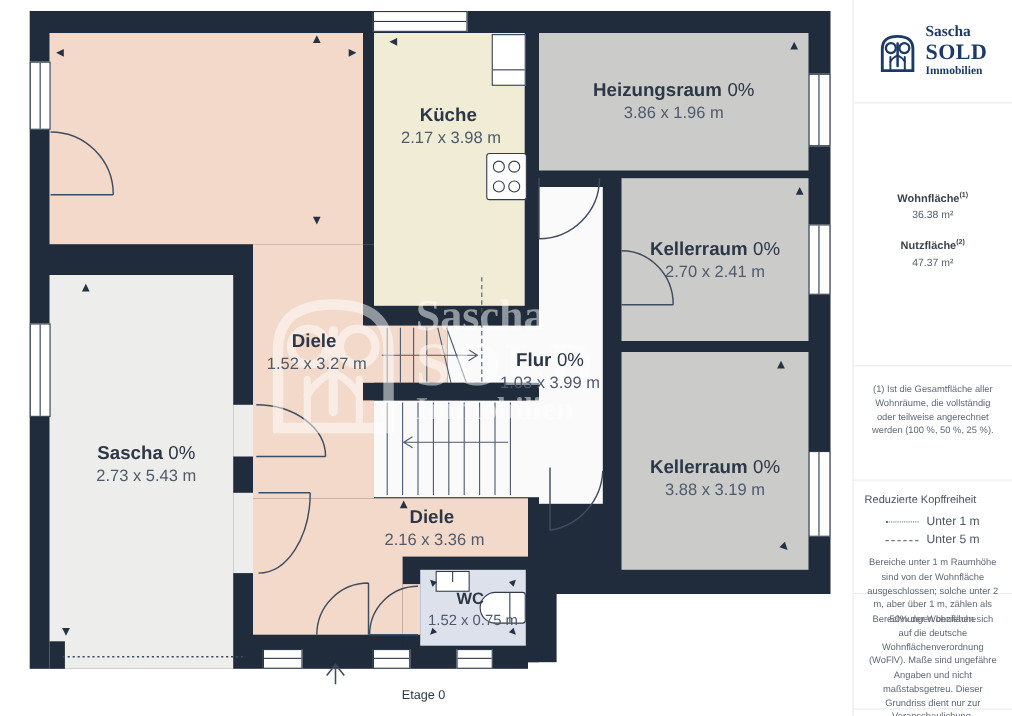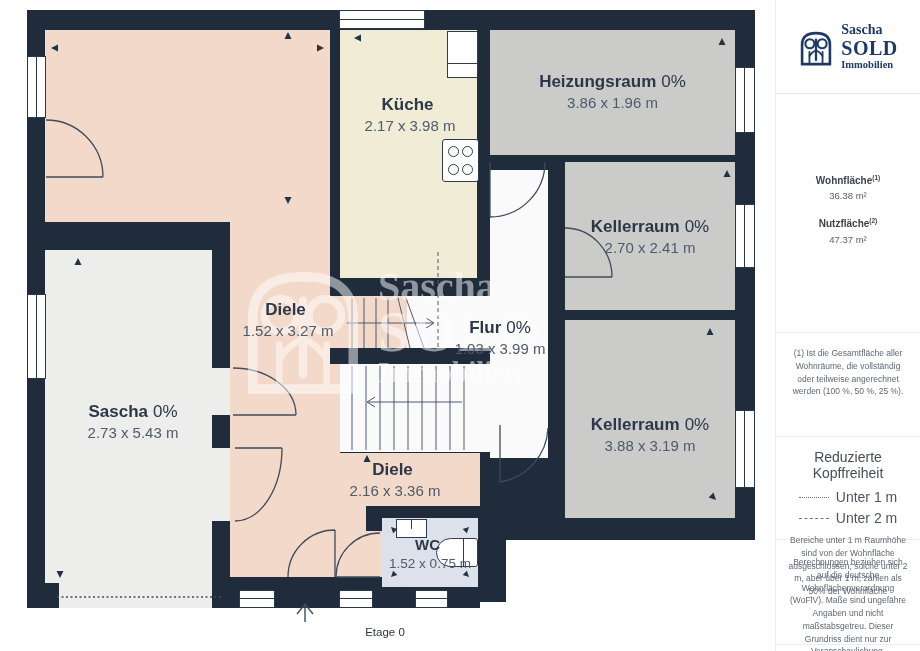--- a/index.html
+++ b/index.html
@@ -93,26 +93,26 @@
   .b1{font-size:14px}
   .b2{font-size:20px;letter-spacing:.5px;margin-top:1px}
   .b3{font-size:10.5px;margin-top:2px}
   .stats{height:239px;text-align:center;padding-top:80px}
   .stat-label{font-size:10px;font-weight:700;color:#3c434c}
   .stat-label sup{font-size:6.5px}
   .stat-value{font-size:9.5px;color:#565e68;margin:4px 0 16px}
   .footnotes{height:104px;padding:14px 12px}
   .sb-p{font-size:8.5px;color:#5e6874;line-height:1.5;text-align:center;margin-bottom:11px}
   .headroom{height:103px;padding:12px 10px}
-  .hr-title{font-size:14px;color:#454e59;text-align:center;margin-bottom:8px}
+  .hr-title{font-size:10px;color:#454e59;margin-bottom:8px}
   .legend-row{display:flex;align-items:center;justify-content:center;gap:7px;margin:5px 0}
   .lline{width:30px;height:0}
   .lline.dotted{border-top:1.6px dotted #6b7684}
   .lline.dashed{border-top:1.6px dashed #6b7684}
-  .legend-label{font-size:14px;color:#4c5662}
+  .legend-label{font-size:11px;color:#4c5662}
   .hr-note{margin-top:8px;margin-bottom:0}
   .disclaimer{height:105px;padding:16px 11px}
 </style>
 </head>
 <body>
 
 <div class="app">
   <div class="plan">
 
     <div class="wallbase" id="base-a"></div>
@@ -298,21 +298,21 @@
     </div>
 
     <div class="sb-sec headroom">
       <div class="hr-title">Reduzierte Kopffreiheit</div>
       <div class="legend-row">
         <span class="lline dotted"></span>
         <span class="legend-label">Unter 1 m</span>
       </div>
       <div class="legend-row">
         <span class="lline dashed"></span>
-        <span class="legend-label">Unter 2 m</span>
+        <span class="legend-label">Unter 5 m</span>
       </div>
       <p class="sb-p hr-note">Bereiche unter 1 m Raumhöhe sind von der Wohnfläche ausgeschlossen; solche unter 2 m, aber über 1 m, zählen als 50% der Wohnfläche</p>
     </div>
 
     <div class="sb-sec disclaimer">
       <p class="sb-p">Berechnungen beziehen sich auf die deutsche Wohnflächenverordnung (WoFlV). Maße sind ungefähre Angaben und nicht maßstabsgetreu. Dieser Grundriss dient nur zur Veranschaulichung.</p>
 
     </div>
   </aside>
 </div>

